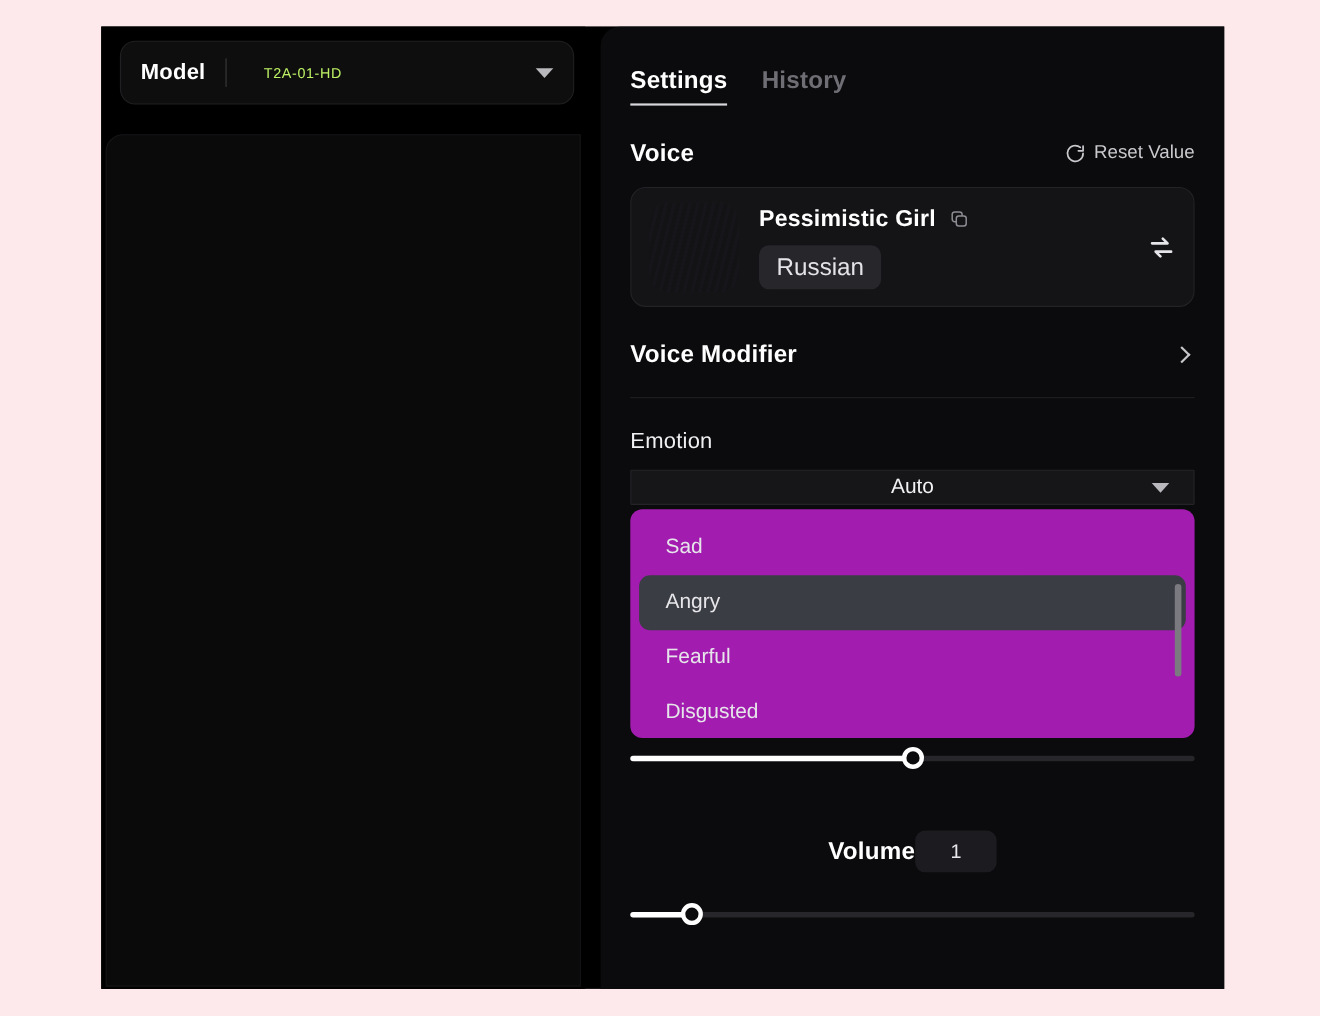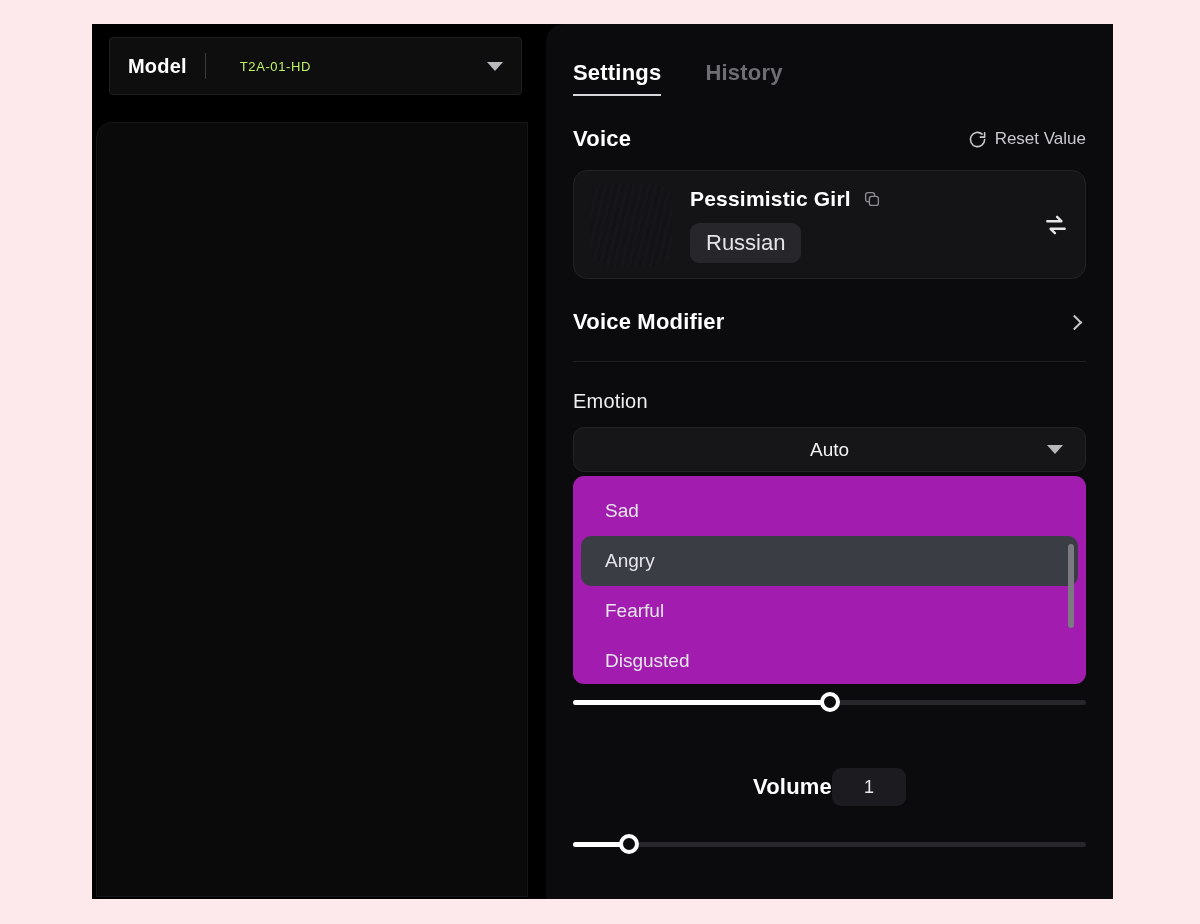--- a/index.html
+++ b/index.html
@@ -24,21 +24,21 @@
     left: 0; top: 0;
     width: 440px; height: 875px;
     background: #000000;
   }
   #model-selector {
     position: absolute;
     left: 17px; top: 13px;
     width: 413px; height: 58px;
     background: #0e0e0f;
     border: 1px solid #202022;
-    border-radius: 4px;
+    border-radius: 14px;
     display: flex;
     align-items: center;
     padding: 0 18px;
   }
   #model-label {
     color: #ffffff;
     font-size: 20px;
     font-weight: bold;
     letter-spacing: 0.2px;
   }
@@ -74,21 +74,21 @@
     position: absolute;
     left: 454px; top: 0;
     width: 567px; height: 875px;
     background: #0b0b0d;
     border-radius: 18px 0 0 0;
     padding: 0 27px;
   }
 
   #tabbar {
     display: flex;
-    gap: 44px;
+    gap: 31px;
     padding-top: 36px;
     text-align: right;
   }
   .tab {
     font-size: 22px;
     font-weight: bold;
     color: #6e6e74;
     padding-bottom: 10px;
     position: relative;
     letter-spacing: 0.2px;
@@ -192,24 +192,24 @@
   }
 
   #emotion-label {
     margin-top: 28px;
     font-size: 20px;
     color: #f0f0f3;
     letter-spacing: 0.2px;
   }
   #emotion-select {
     margin-top: 14px;
-    height: 45px;
+    height: 32px;
     background: #161619;
     border: 1px solid #242428;
-    border-radius: 11px;
+    border-radius: 1px;
     display: flex;
     align-items: center;
     justify-content: center;
     position: relative;
   }
   #emotion-select-value {
     color: #f2f2f5;
     font-size: 19px;
   }
   #emotion-select .caret-down {

